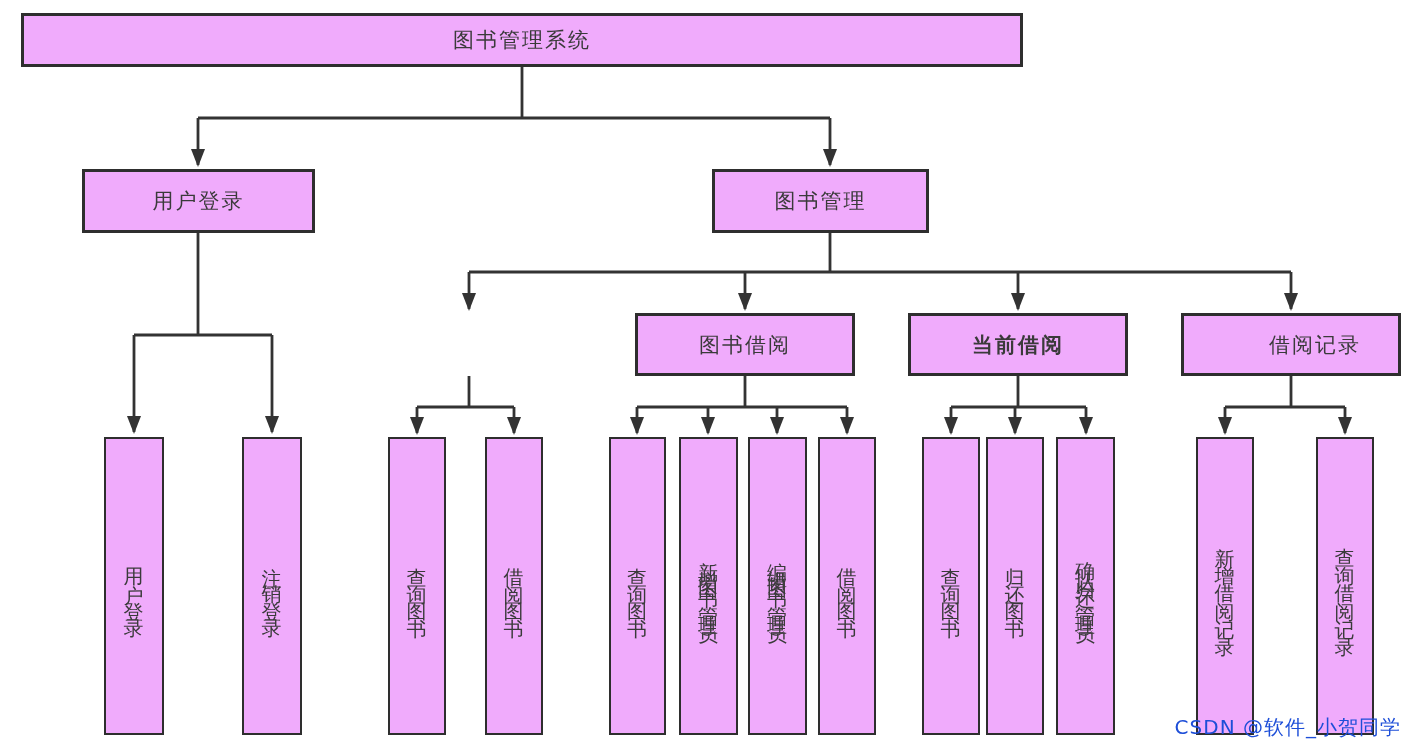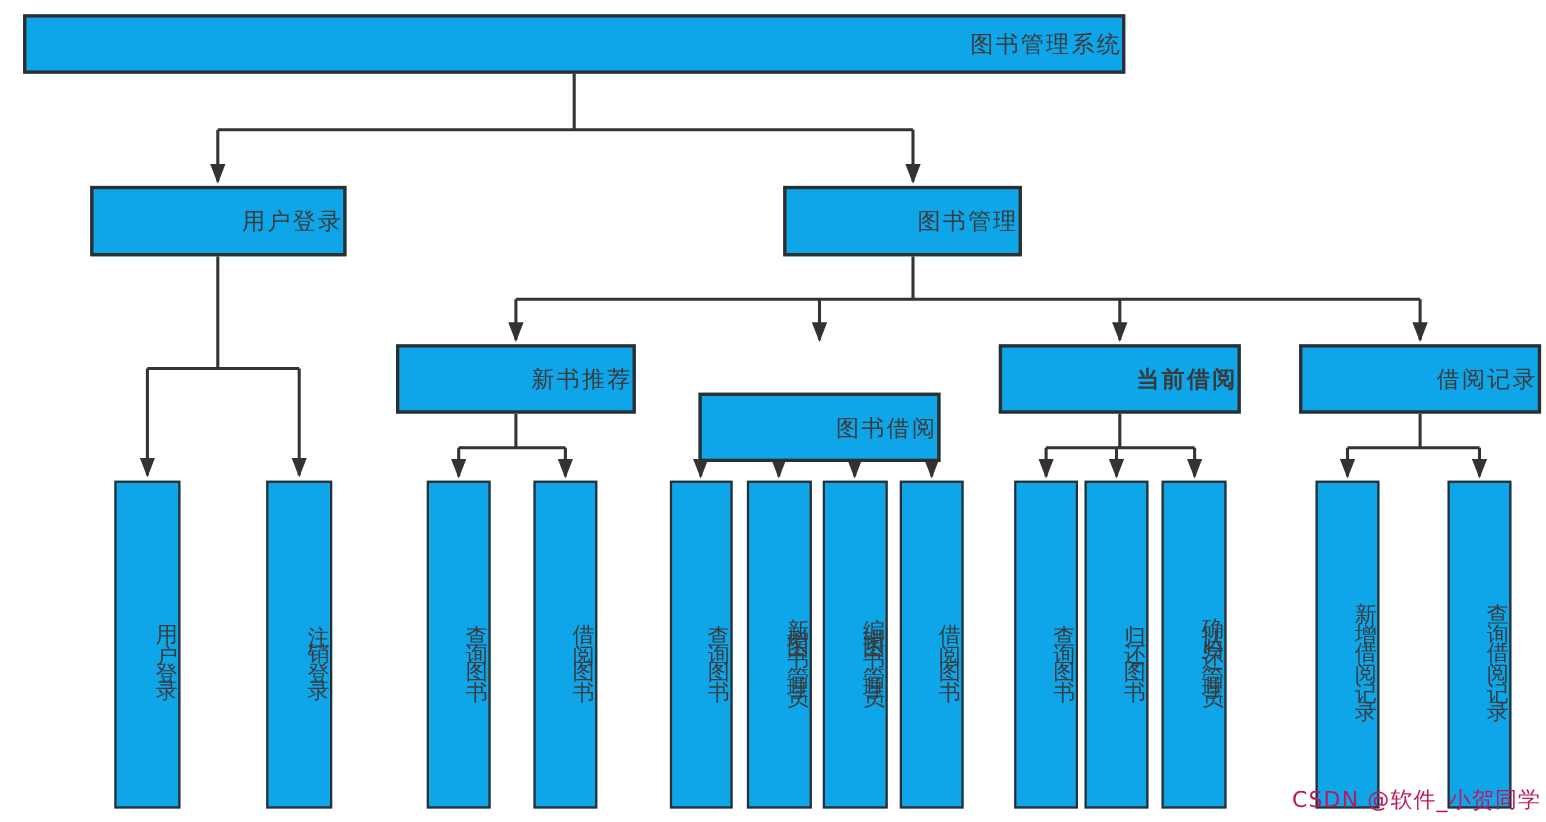--- a/index.html
+++ b/index.html
@@ -1,32 +1,32 @@
 <!DOCTYPE html>
 <html lang="zh"><head>
 <meta charset="utf-8">
 <style>
   html,body{margin:0;padding:0;background:#ffffff;}
   body{font-family:"DejaVu Sans","Liberation Sans",sans-serif;}
   #canvas{position:relative;width:1405px;height:747px;background:#ffffff;overflow:hidden;}
   #wires{position:absolute;left:0;top:0;z-index:1;}
   .c{stroke:#333333;stroke-width:2.8;fill:none;}
   #arw path{fill:#333333;}
-  .node{position:absolute;box-sizing:border-box;background:#0ea5e9;z-index:2;
-        display:flex;align-items:center;justify-content:flex-end;color:#3a3a3a;}
+  .node{position:absolute;box-sizing:border-box;background:#f0abfc;z-index:2;
+        display:flex;align-items:center;justify-content:center;color:#3a3a3a;}
   .b{border:3px solid #2e2e2e;font-size:21px;letter-spacing:2px;}
   .root{border-width:3px;}
   .leaf{border:2.5px solid #2e2e2e;font-size:20px;}
   .leaf > span{writing-mode:vertical-rl;text-orientation:mixed;line-height:1;}
   .ls4{letter-spacing:17px;}
   .ls6{letter-spacing:18px;}
   .ls9{letter-spacing:9px;}
   .b > span{white-space:nowrap;}
   #watermark{position:absolute;right:4px;bottom:6px;z-index:5;font-size:20px;
-             color:#be185d;letter-spacing:1px;white-space:nowrap;}
+             color:#1d4ed8;letter-spacing:1px;white-space:nowrap;}
 </style>
 </head>
 <body>
 
 <div id="canvas">
 
   <svg id="wires" width="1405" height="747" viewBox="0 0 1405 747">
     <defs>
       <marker id="arw" markerUnits="userSpaceOnUse" markerWidth="18" markerHeight="14" viewBox="0 0 18 14" refX="16" refY="7" orient="auto">
         <path d="M0,0 L18,7 L0,14 Z"></path>
@@ -78,24 +78,21 @@
     <span>图书管理系统</span>
   </div>
 
   <div class="node b" style="left:82px;top:169px;width:233px;height:64px;">
     <span>用户登录</span>
   </div>
   <div class="node b" style="left:712px;top:169px;width:217px;height:64px;">
     <span>图书管理</span>
   </div>
 
-  <div class="node b" style="left:360px;top:313px;width:218px;height:63px;">
-    <span>新书推荐</span>
-  </div>
-  <div class="node b" style="left:635px;top:313px;width:220px;height:63px;margin-top:44px;">
+  <div class="node b" style="left:635px;top:313px;width:220px;height:63px;">
     <span>图书借阅</span>
   </div>
   <div class="node b" style="left:908px;top:313px;width:220px;height:63px;font-weight:bold;">
     <span>当前借阅</span>
   </div>
   <div class="node b" style="left:1181px;top:313px;width:220px;height:63px;padding-left:48px;">
     <span>借阅记录</span>
   </div>
 
   <div class="node leaf" style="left:104px;top:437px;width:60px;height:298px;">

